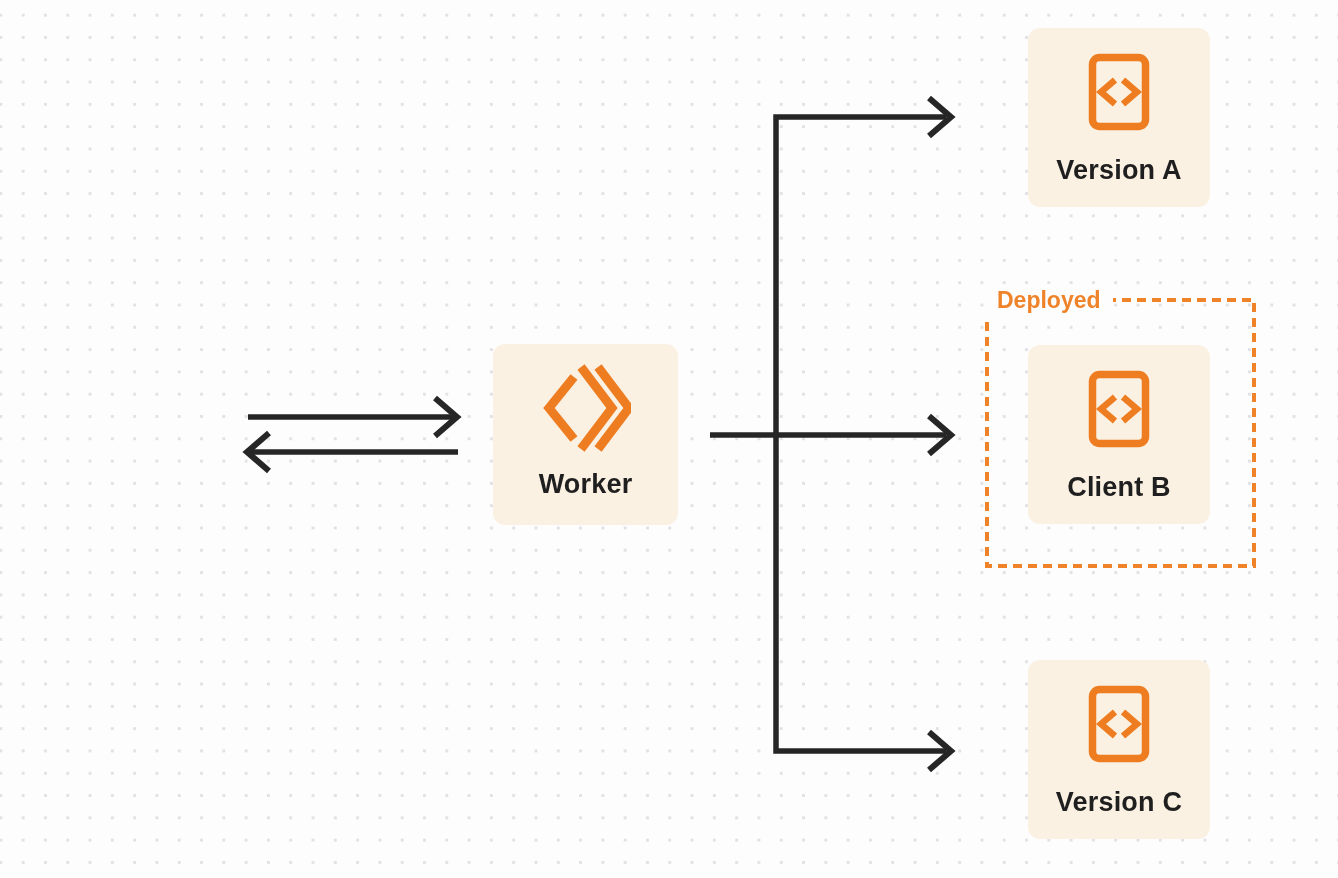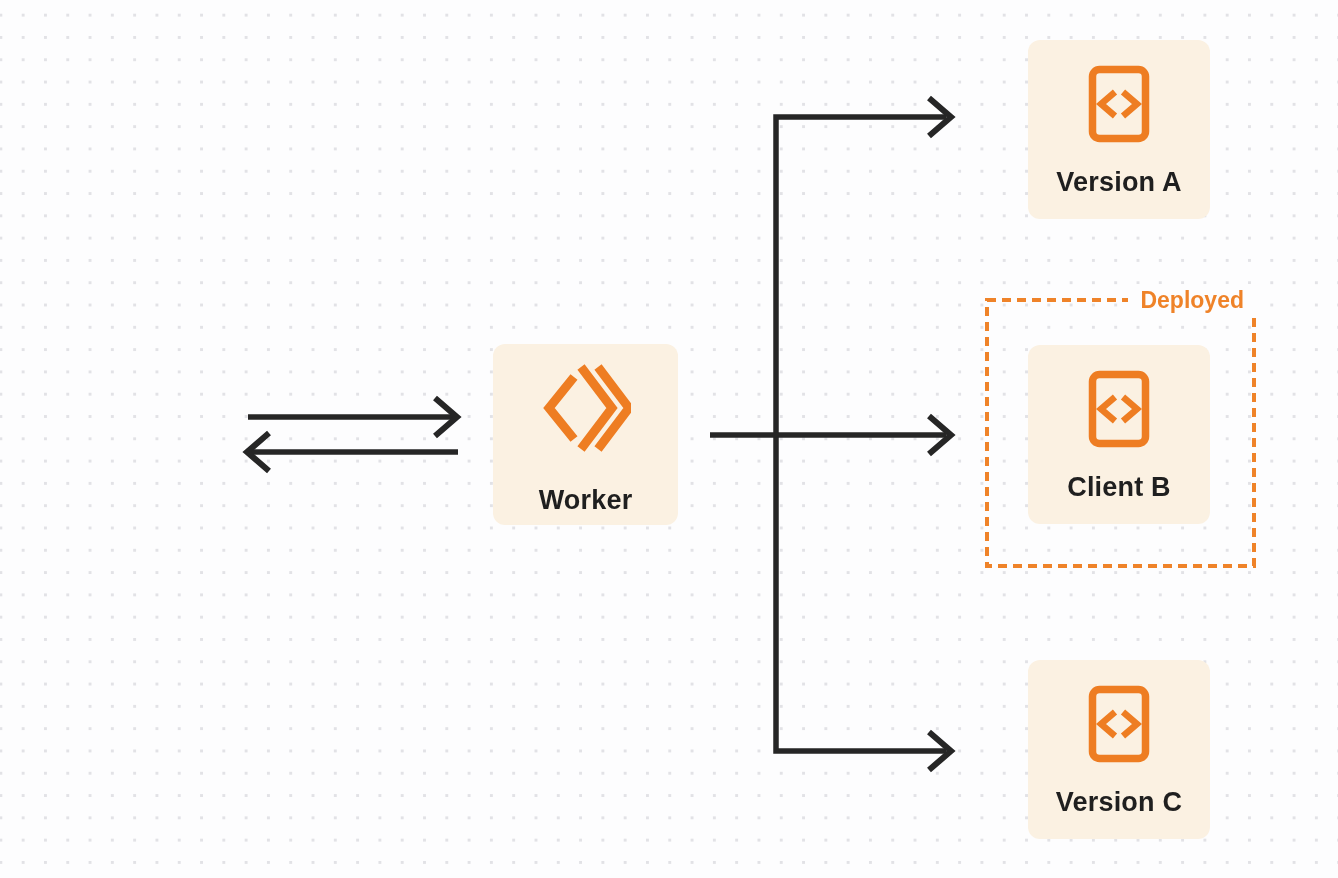--- a/index.html
+++ b/index.html
@@ -27,47 +27,47 @@
     left:30px; top:344px; width:182px; height:181px;
     background:#F6F7F8;
     justify-content:center;
   }
 
   .worker-box {
     left:493px; top:344px; width:185px; height:181px;
     background:#FBF1E2;
     padding-top:19px; box-sizing:border-box;
   }
-  .worker-box .label { margin-top:32px; }
+  .worker-box .label { margin-top:16px; }
 
   .version-box {
     left:1028px; width:182px; height:179px;
     background:#FBF1E2;
     padding-top:25px; box-sizing:border-box;
   }
   .version-box .label { margin-top:24px; }
-  .version-a { top:40px; }
+  .version-a { top:28px; }
   .version-b { top:345px; }
   .version-c { top:660px; }
 
   .overlay {
     position:absolute; left:0; top:0;
     pointer-events:none;
   }
 
   .traffic-label {
     position:absolute; left:756px; top:345px; width:200px;
     text-align:center; font-weight:700; color:#1E1E1E;
     font-size:20px; line-height:35px;
   }
   .traffic-label .line2 { letter-spacing:1.2px; }
 
   .deployed-label {
     position:absolute; left:985px; top:284px; width:271px;
-    text-align:right; line-height:32px;
+    text-align:left; line-height:32px;
   }
   .deployed-label span {
     display:inline-block;
     background:#FDFDFE;
     padding:0 12px;
     color:#EF8329;
     font-weight:700; font-size:23px;
   }
 </style>
 </head>

